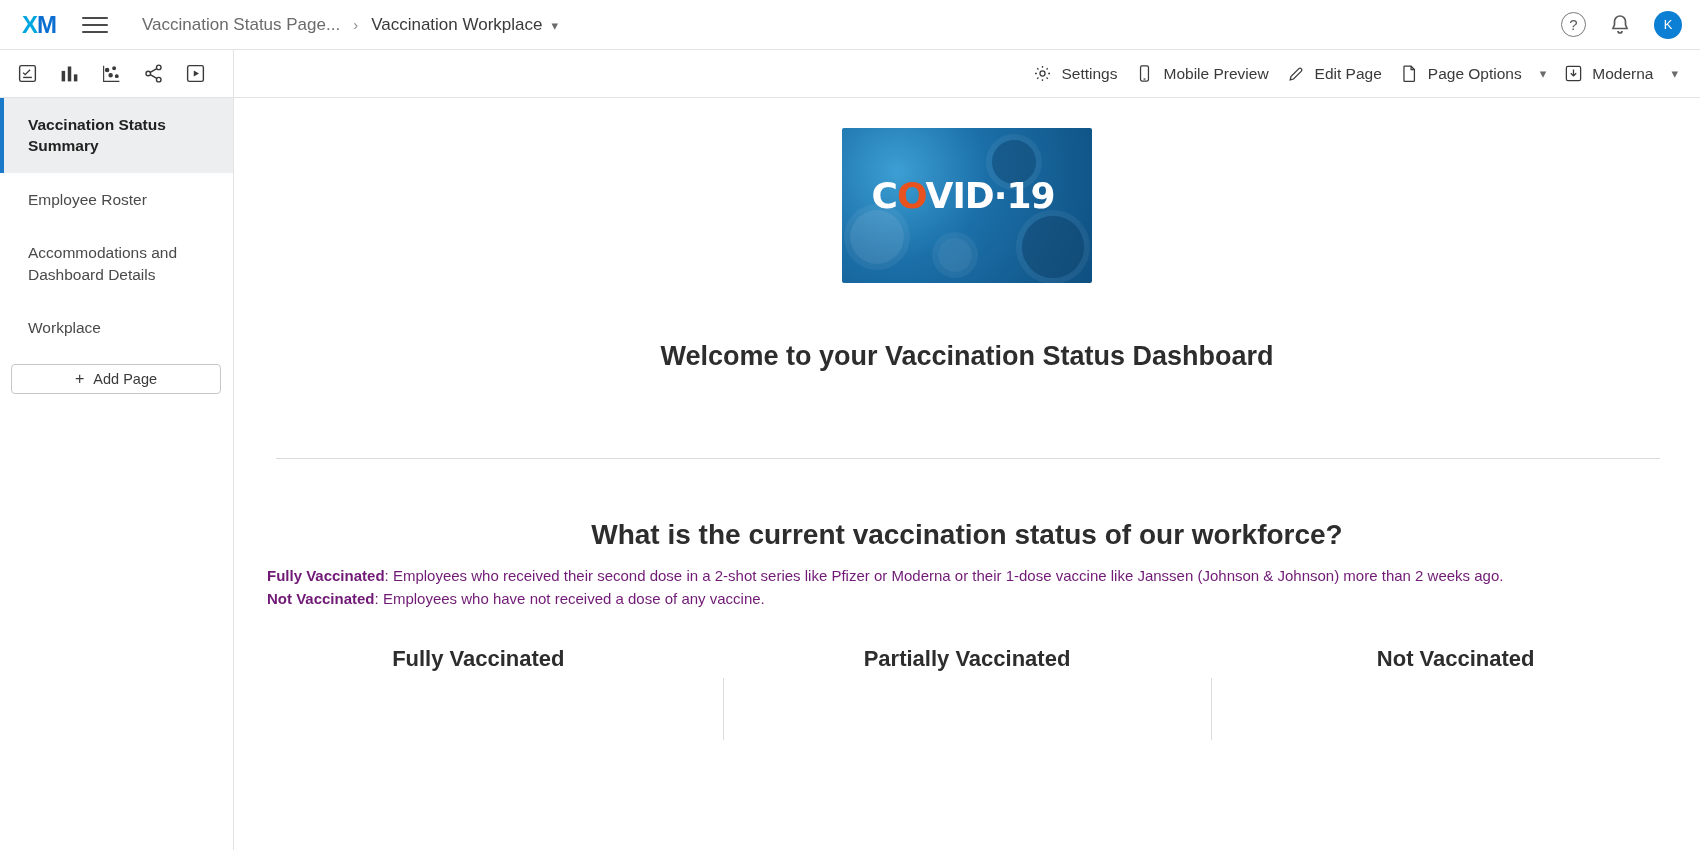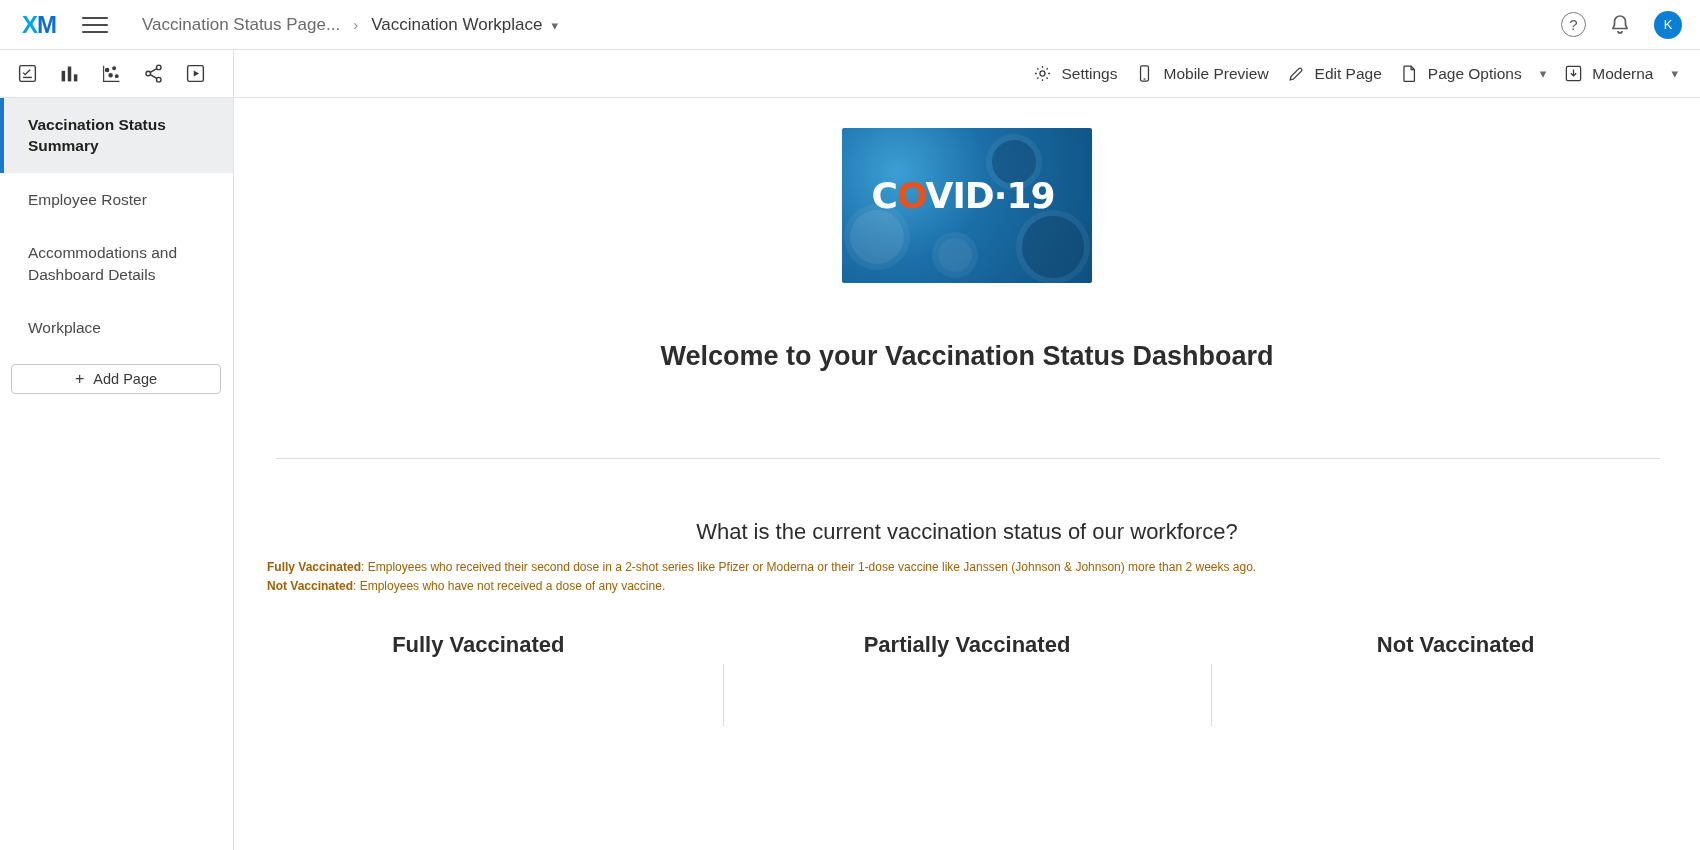--- a/index.html
+++ b/index.html
@@ -225,30 +225,30 @@
     color: #2d2d2d;
     margin-top: 58px;
   }
   .divider {
     height: 1px;
     background: #dcdcdc;
     margin: 86px 40px 0 42px;
   }
   .question {
     text-align: center;
-    font-size: 22px;
-    font-weight: normal;
+    font-size: 28px;
+    font-weight: bold;
     color: #2d2d2d;
     margin-top: 60px;
   }
   .defs {
     margin: 14px 34px 0 33px;
-    font-size: 12px;
+    font-size: 15px;
     line-height: 1.48;
-    color: #a16207;
+    color: #701a75;
   }
   .defs p { margin-bottom: 1px; }
   .defs b { font-weight: bold; }
   .status-row {
     display: flex;
     margin-top: 34px;
     height: 86px;
   }
   .status-col {
     flex: 1;

